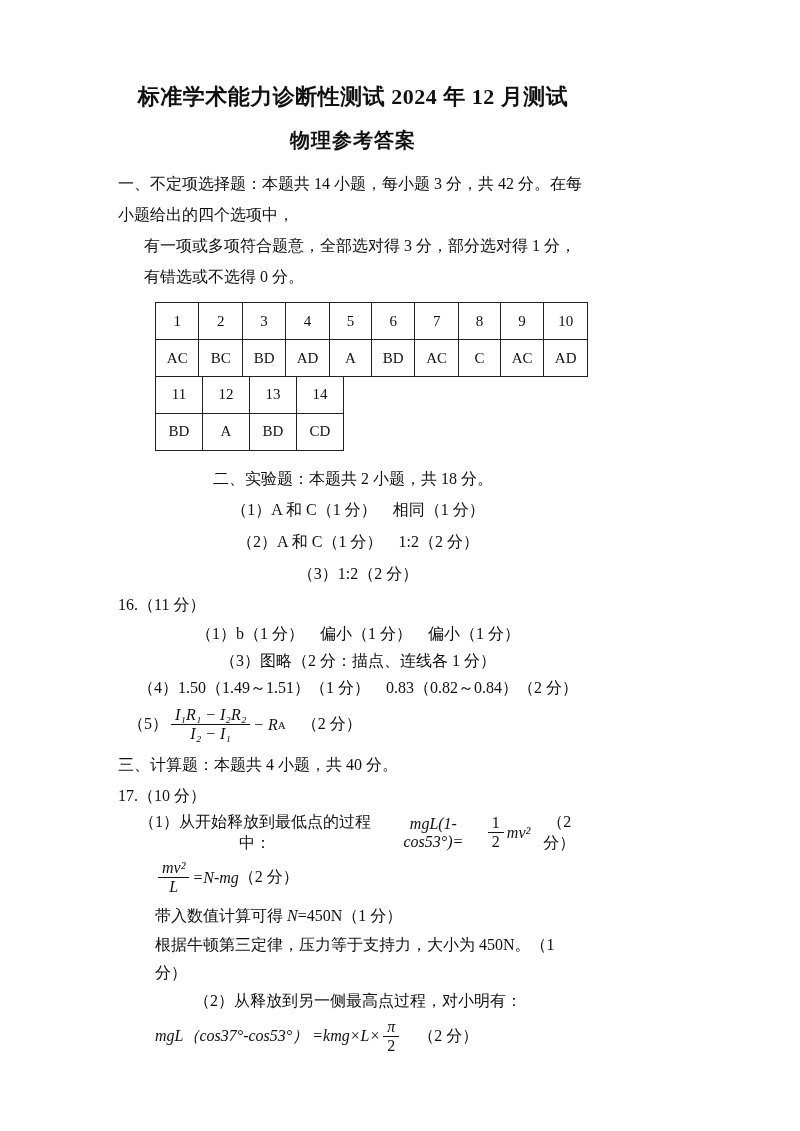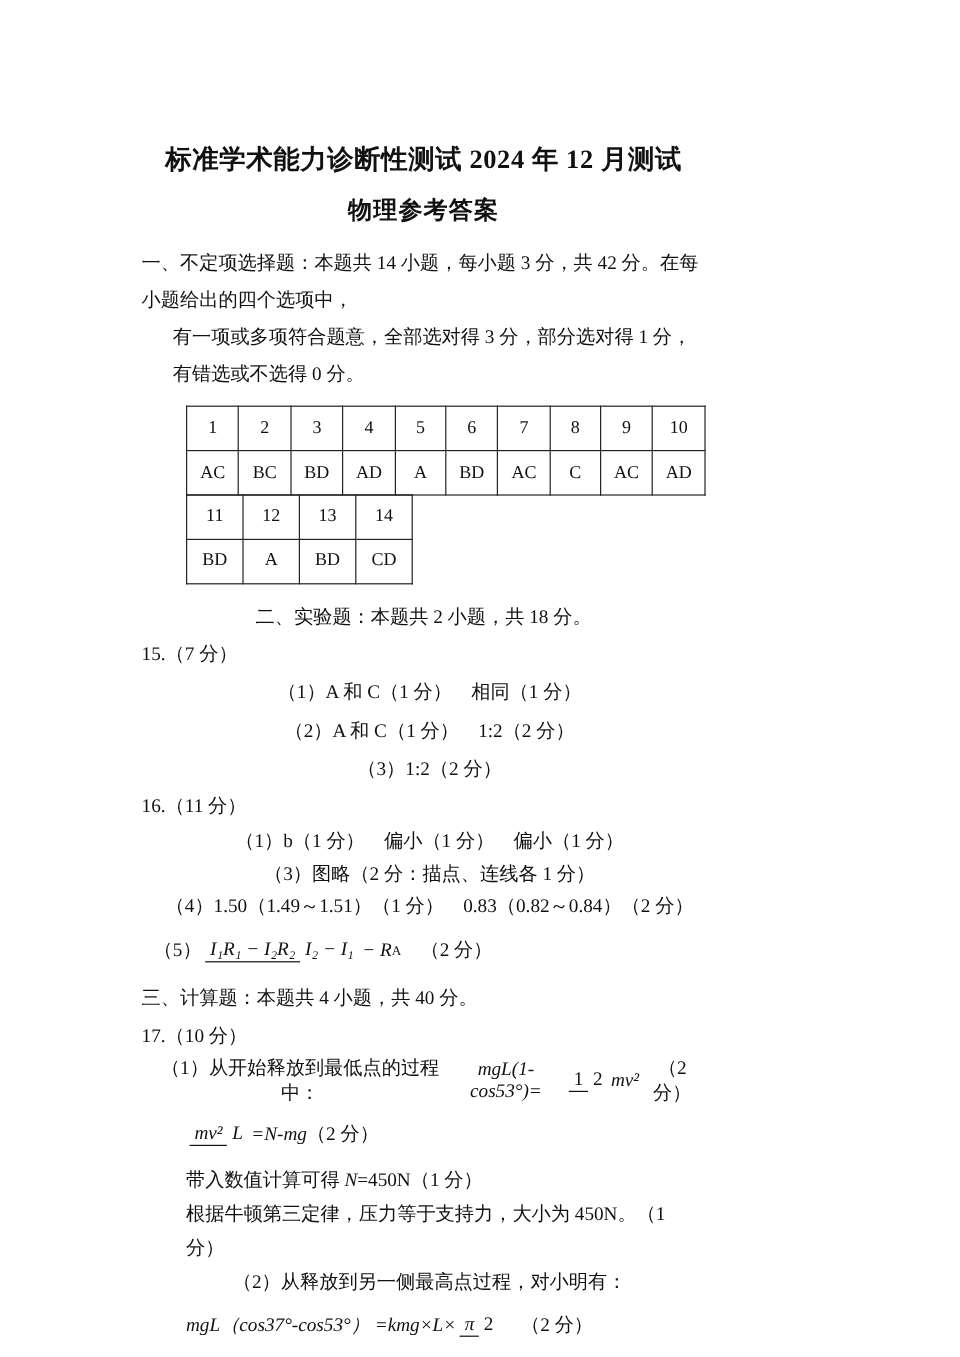--- a/index.html
+++ b/index.html
@@ -5,21 +5,21 @@
   html,body{margin:0;padding:0;background:#fff;}
   .page{
     position:relative;
     width:688px;height:1131px;
     background:#ffffff;
     color:#111;
     overflow:hidden;
     font-family:"Liberation Serif","DejaVu Serif",serif;
     font-size:16px;
     box-sizing:border-box;
-    padding:118px 100px 0 118px;
+    padding:82px 100px 0 118px;
   }
   .center{text-align:center;}
   .title{font-size:22px;font-weight:bold;line-height:30px;letter-spacing:.5px;}
   .subtitle{font-size:20px;font-weight:bold;line-height:28px;margin-top:14px;letter-spacing:1px;}
   .sec-head{font-weight:normal;line-height:31px;white-space:pre-wrap;}
   .sec-head.first{margin-top:14px;}
   .hang{padding-left:26px;}
   .line{line-height:32px;white-space:pre-wrap;}
   .line.tight{line-height:27px;}
   .indent1{padding-left:10px;text-align:center;}
@@ -29,21 +29,21 @@
   table.ans{border-collapse:collapse;}
   table.ans td{
     border:1.5px solid #222;
     width:46px;height:36px;
     text-align:center;vertical-align:middle;
     font-size:15px;padding:0;
   }
   table.ans.second{margin-top:-1.5px;}
   
   .mi{font-style:italic;}
-  .frac{display:inline-flex;flex-direction:row;align-items:center;vertical-align:middle;margin:0 3px;line-height:1.15;}
+  .frac{display:inline-flex;flex-direction:column;align-items:center;vertical-align:middle;margin:0 3px;line-height:1.15;}
   .frac .num{border-bottom:1px solid #111;padding:0 4px;}
   .frac .den{padding:0 4px;}
   .sub{font-size:11px;vertical-align:-4px;font-style:normal;}
   .fline{display:flex;align-items:center;white-space:pre-wrap;}
   .fline.h44{height:44px;}
   .fline.h46{height:46px;}
   .fline.h48{height:48px;}
   .footer{
     position:absolute;top:1032px;left:0;width:800px;
     text-align:right;font-size:14px;
@@ -102,21 +102,20 @@
         <td>A</td>
         <td>BD</td>
         <td>CD</td>
       </tr>
     </tbody>
       </table>
   </div>
 
   <div class="sec-head" style="margin-top:12px;text-align:center;">二、实验题：本题共 2 小题，共 18 分。</div>
 
-  <div class="line">15.（7 分）</div>
   <div class="line indent1">（1）A 和 C（1 分）    相同（1 分）</div>
   <div class="line indent1">（2）A 和 C（1 分）    1:2（2 分）</div>
   <div class="line indent1">（3）1:2（2 分）</div>
 
   <div class="line" style="line-height:30px;">16.（11 分）</div>
   <div class="line tight indent1">（1）b（1 分）    偏小（1 分）    偏小（1 分）</div>
   <div class="line tight indent1">（3）图略（2 分：描点、连线各 1 分）</div>
   <div class="line tight indent1">（4）1.50（1.49～1.51）（1 分）    0.83（0.82～0.84）（2 分）</div>
 
   <div class="fline h48 indent1">

